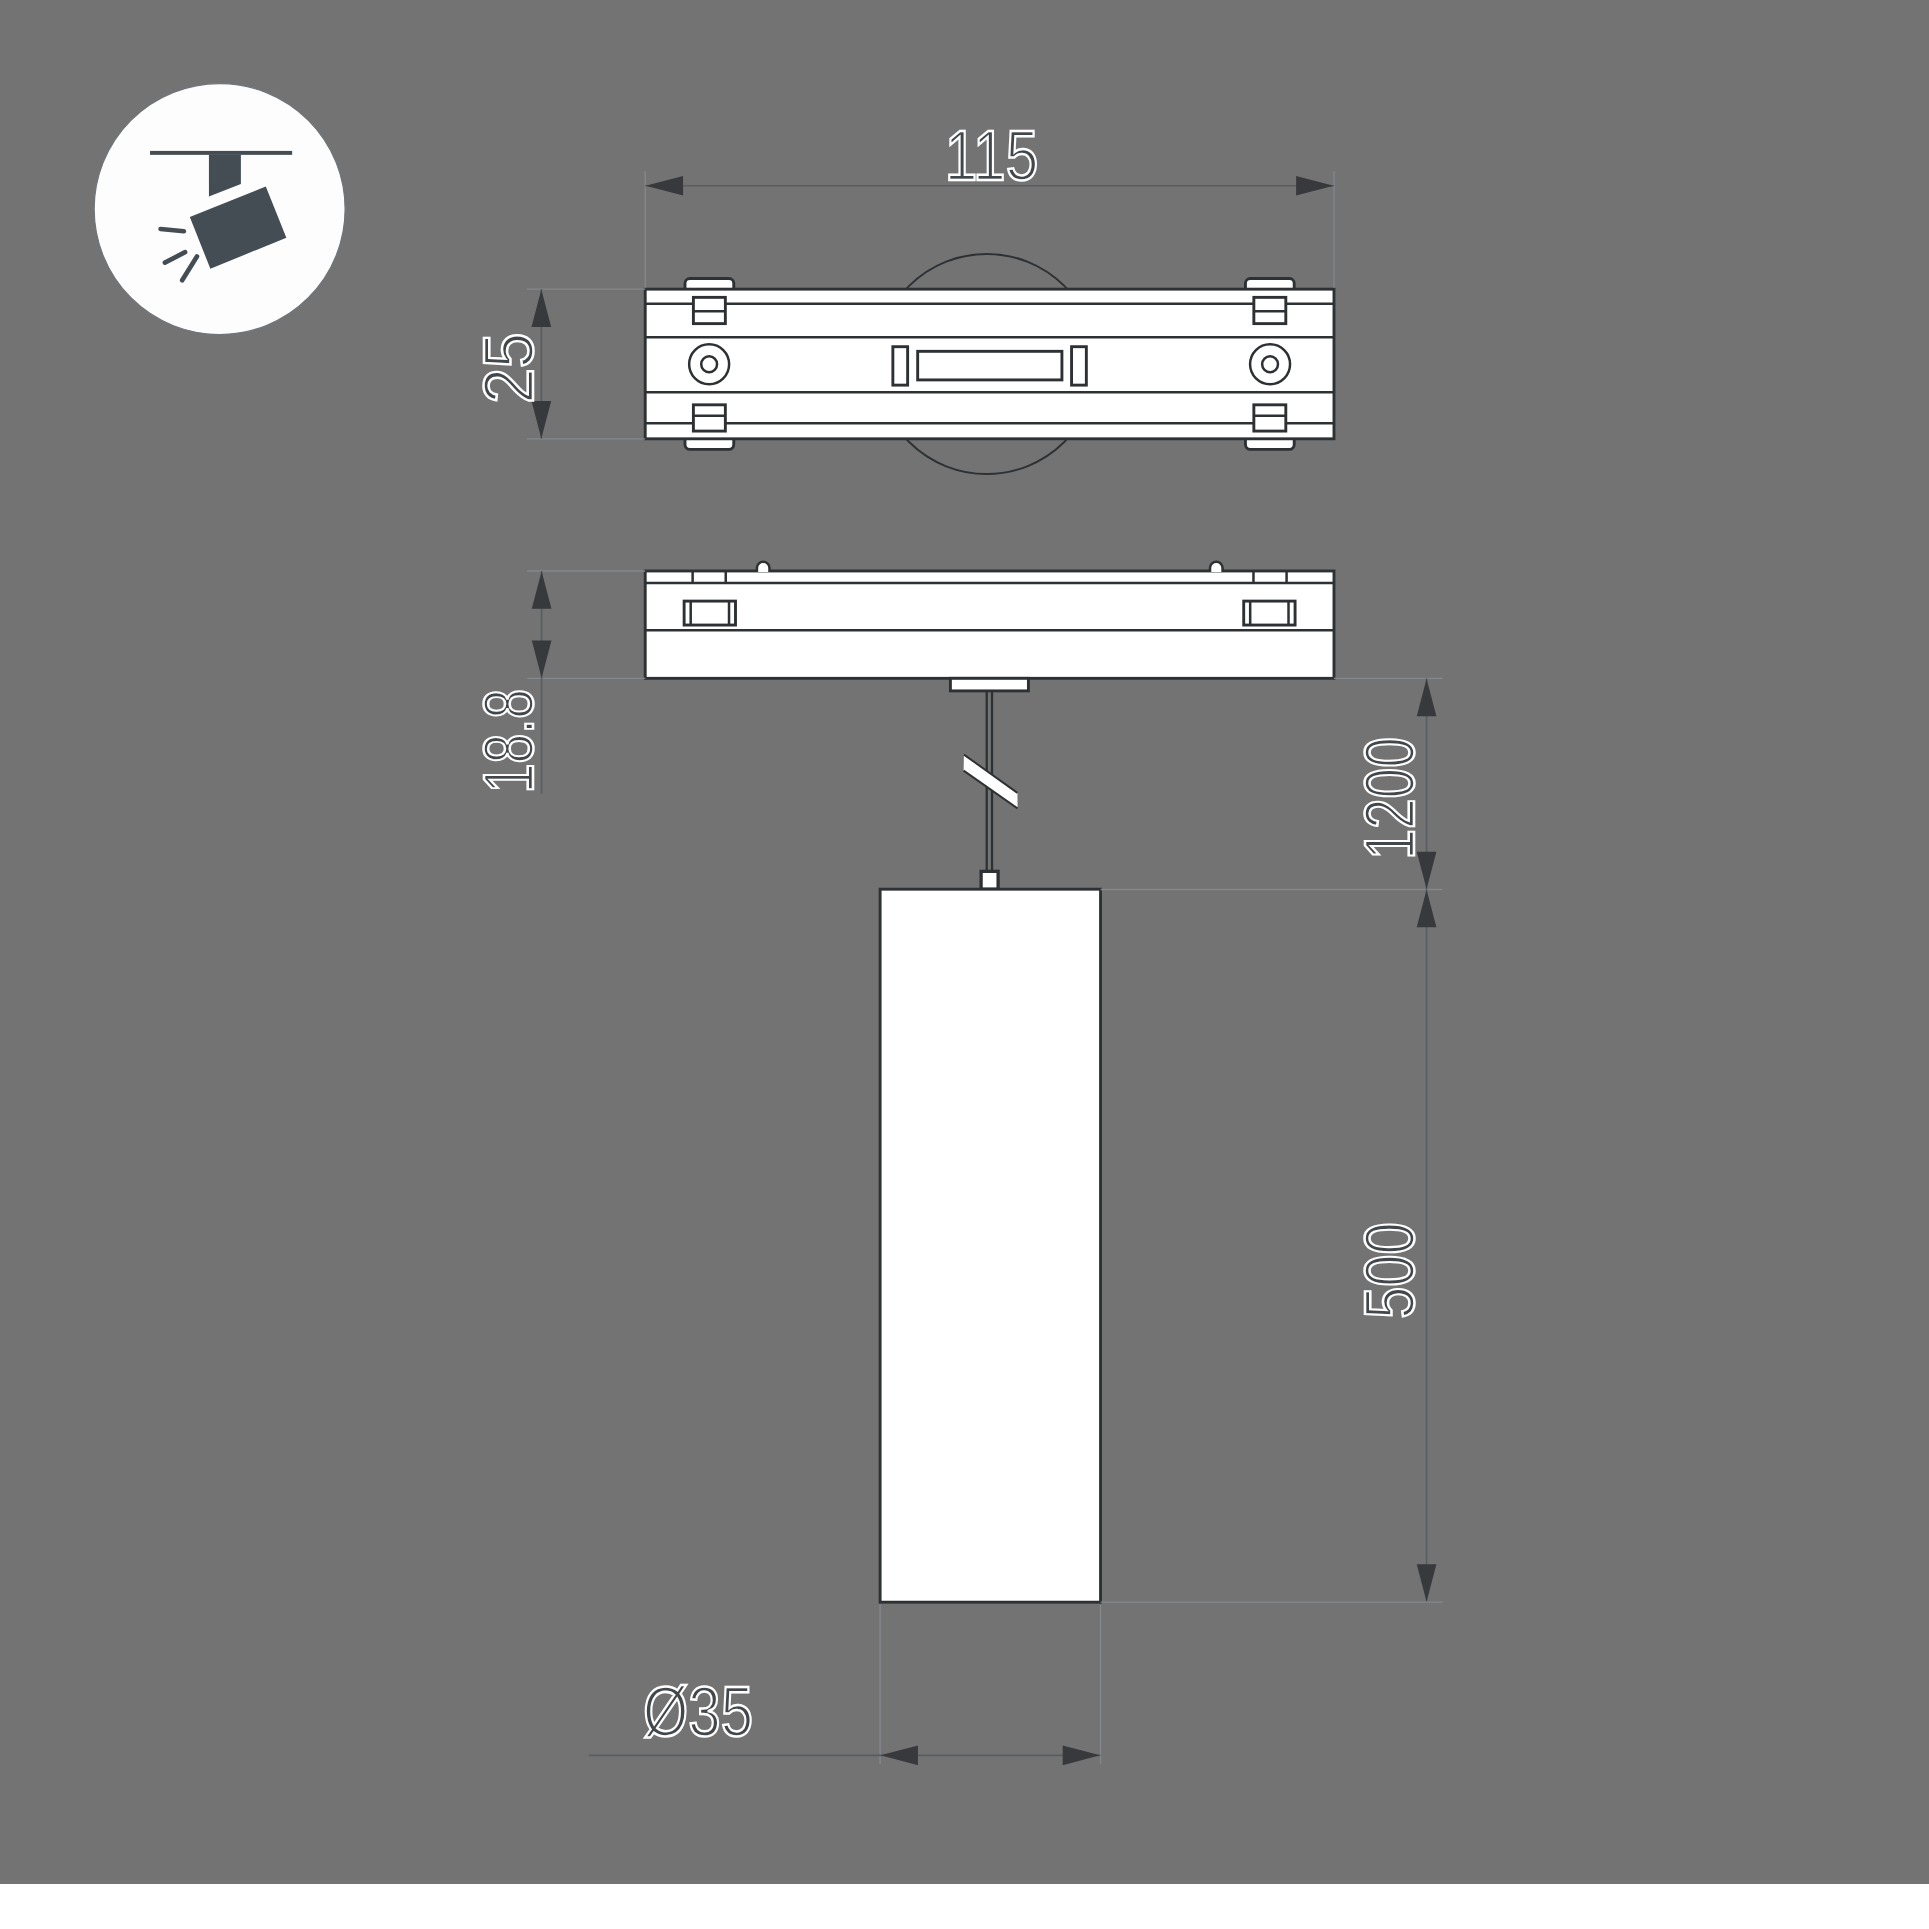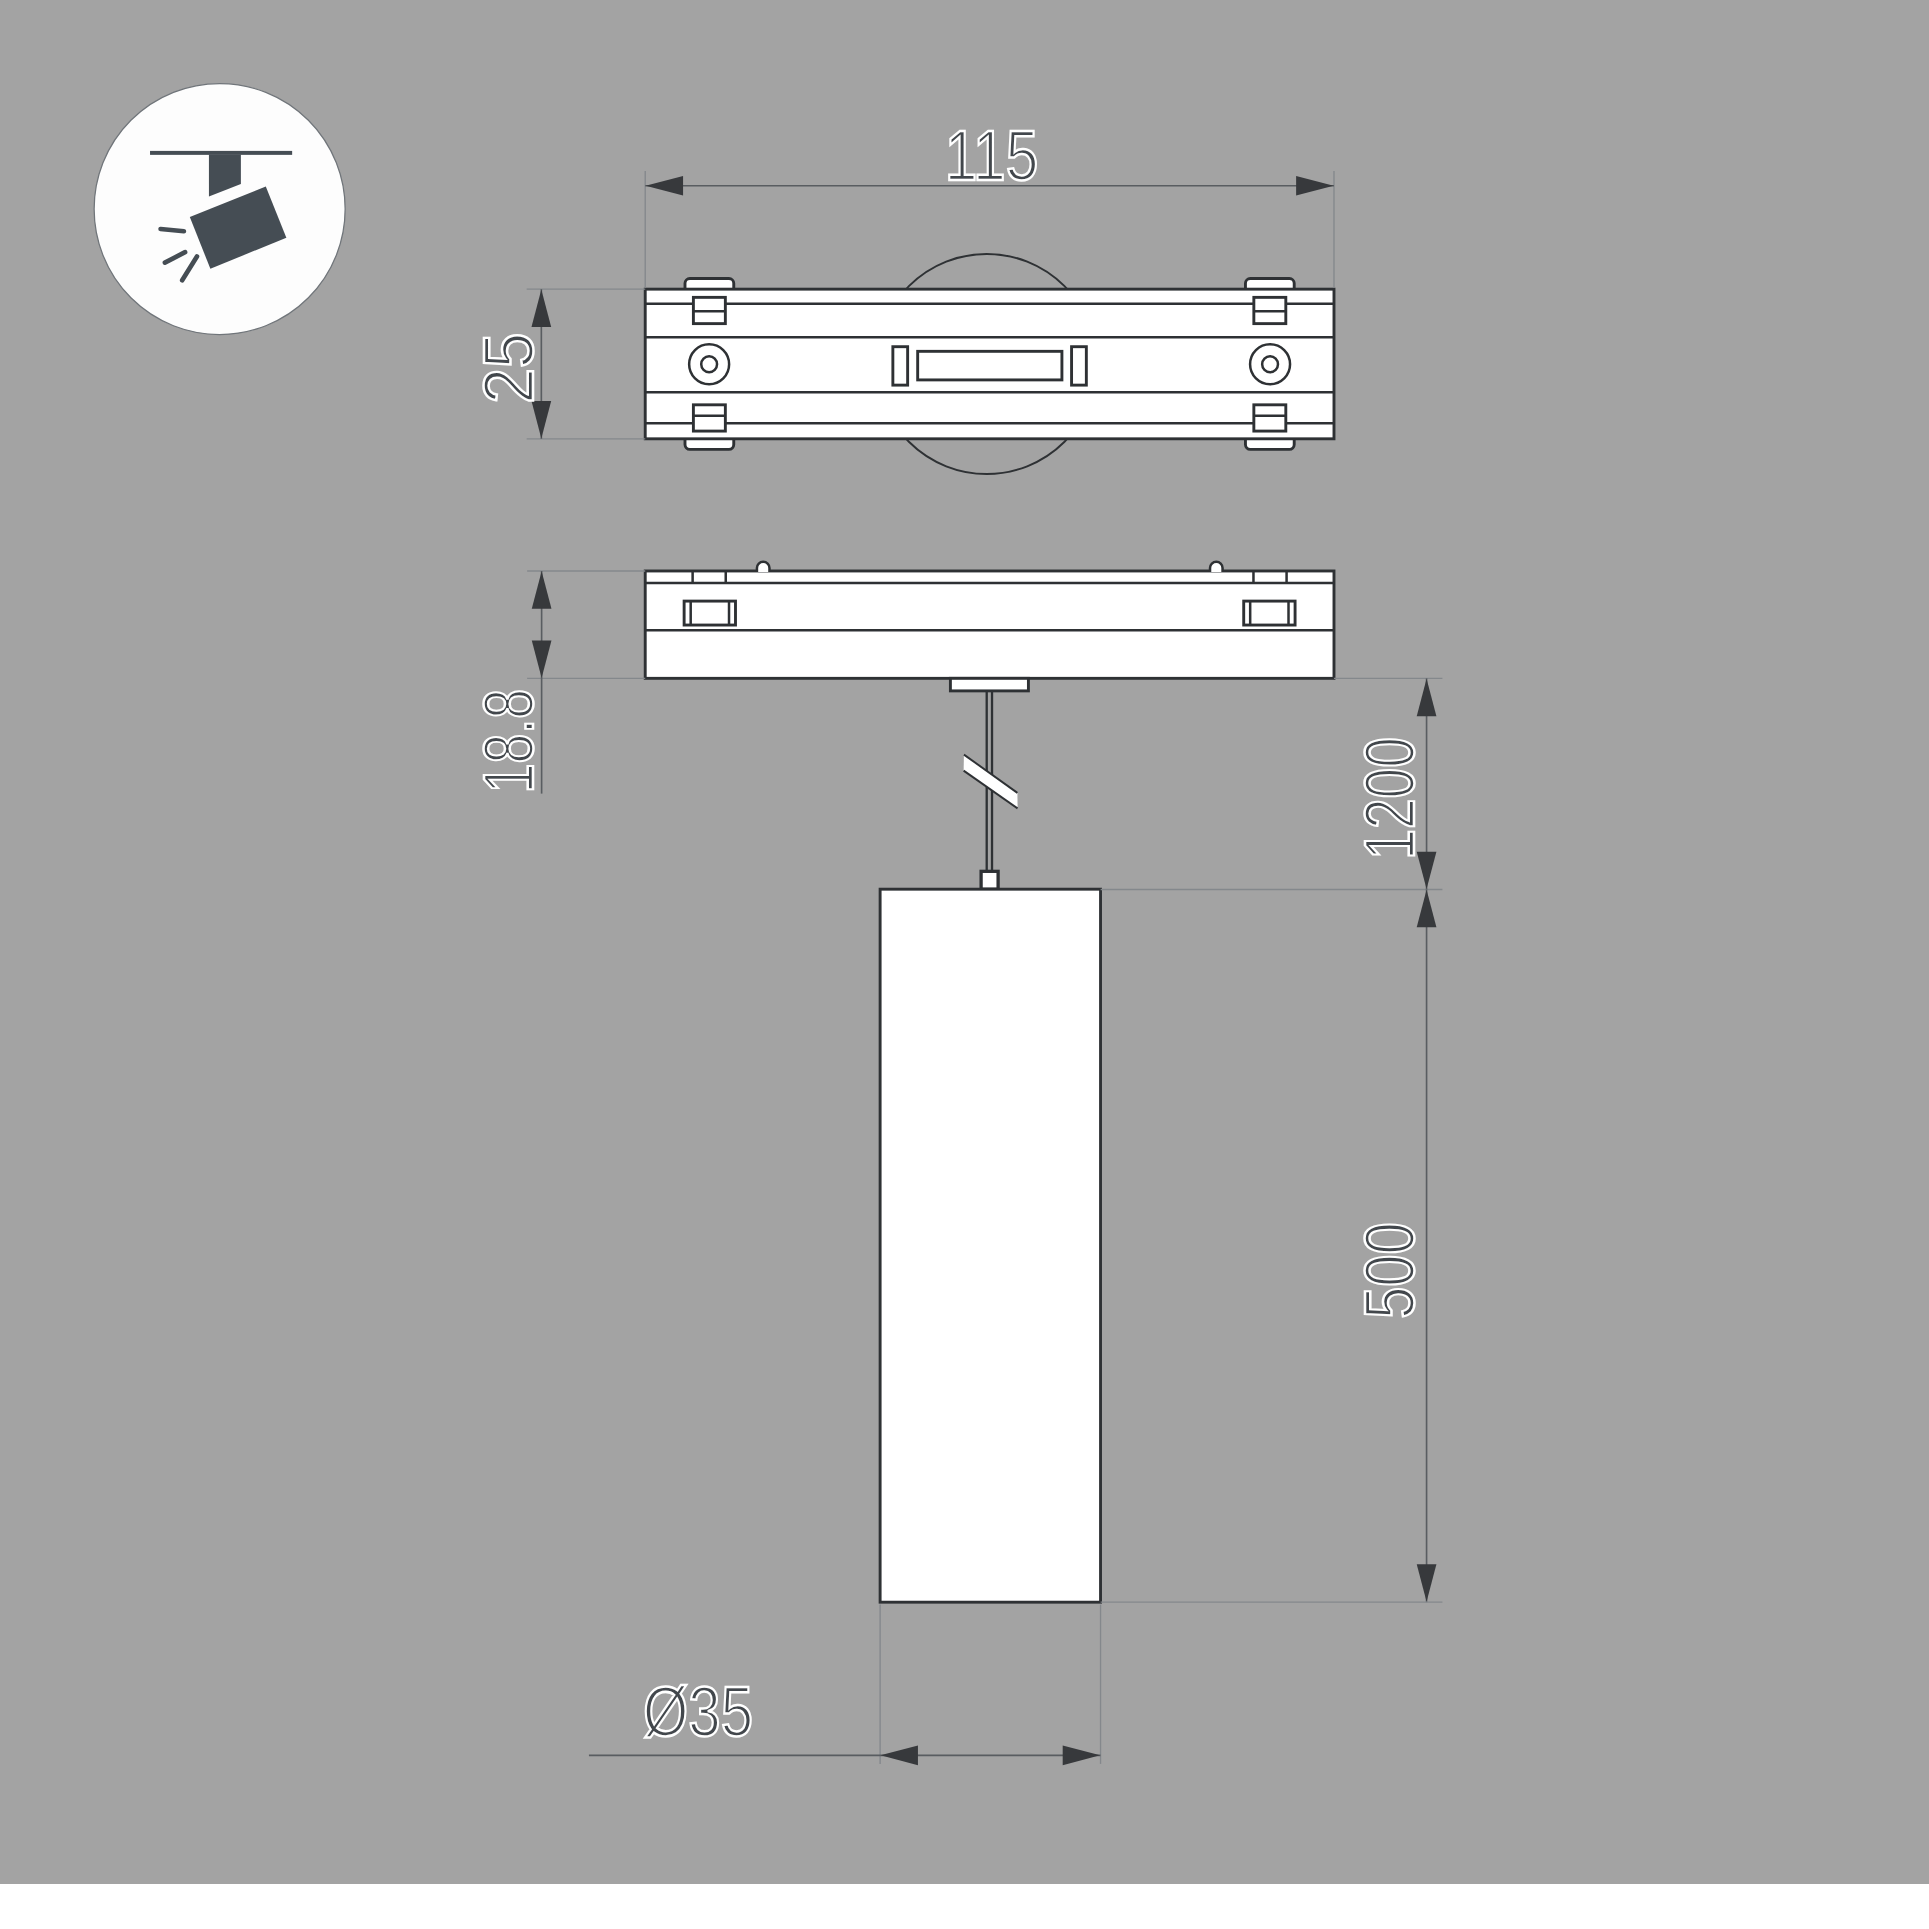--- a/index.html
+++ b/index.html
@@ -1,16 +1,16 @@
 <!DOCTYPE html>
 <html><head>
 <meta charset="utf-8">
 <style>
   html,body{margin:0;padding:0;background:#ffffff;}
-  .page{width:1929px;height:1884px;position:relative;background:#a3a3a3;overflow:hidden;}
+  .page{width:1929px;height:1884px;position:relative;background:#737373;overflow:hidden;}
   text{font-family:"Liberation Sans", sans-serif;fill:#42474c;stroke:#ffffff;stroke-width:2.6;paint-order:fill;}
 </style>
 </head>
 <body>
 <div class="page">
 <svg width="1929" height="1929" viewBox="0 0 1998 1998">
 
   <circle cx="227.5" cy="216.5" r="130" fill="#fdfdfd" stroke="#70757a" stroke-width="1.3"></circle>
 
   <rect x="155.4" y="156.3" width="147.2" height="4.1" fill="#454d54"></rect>

